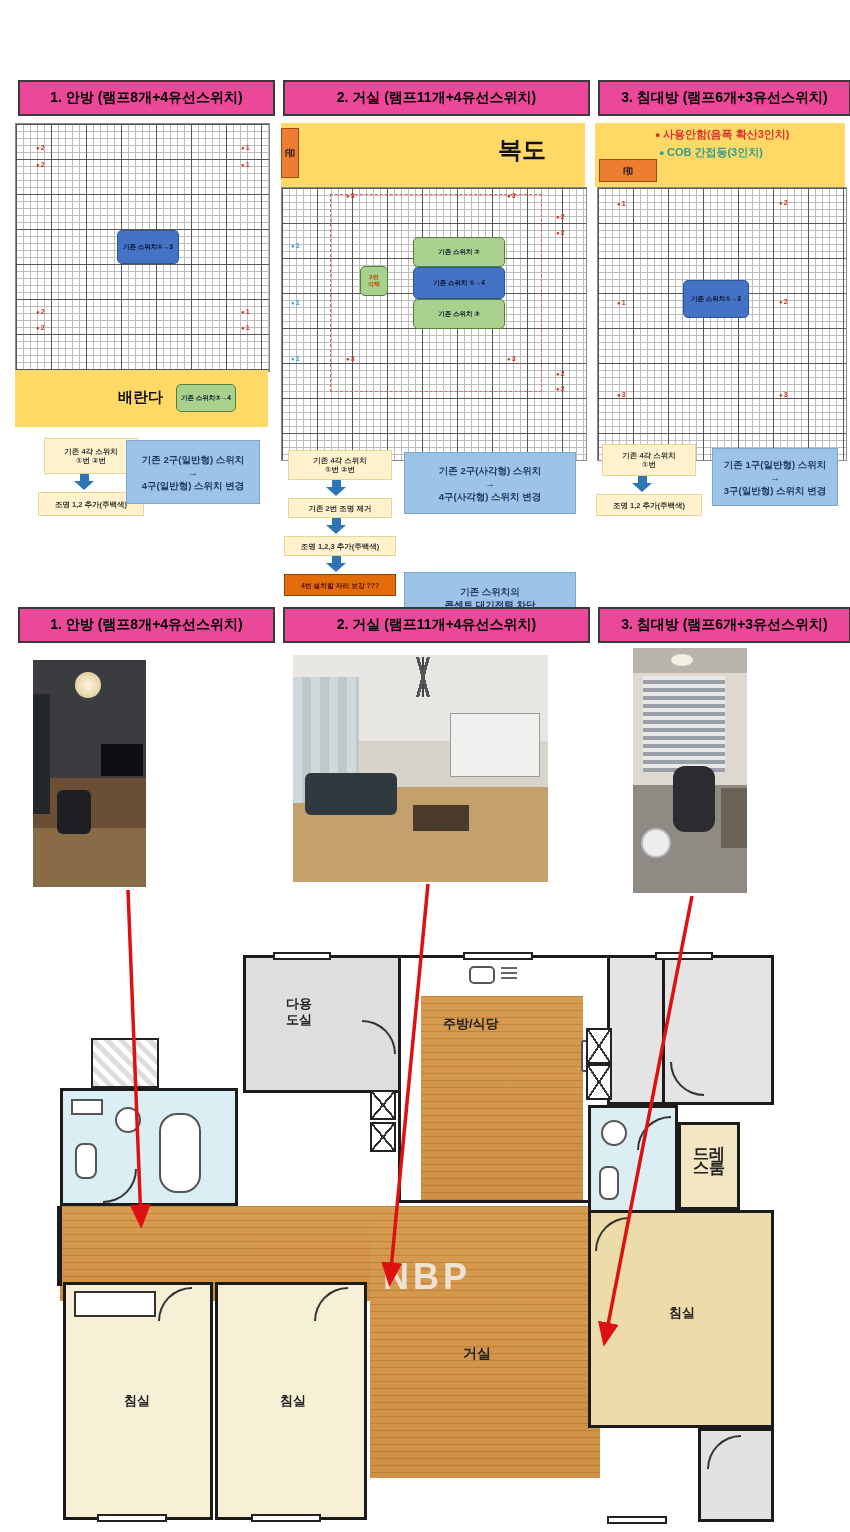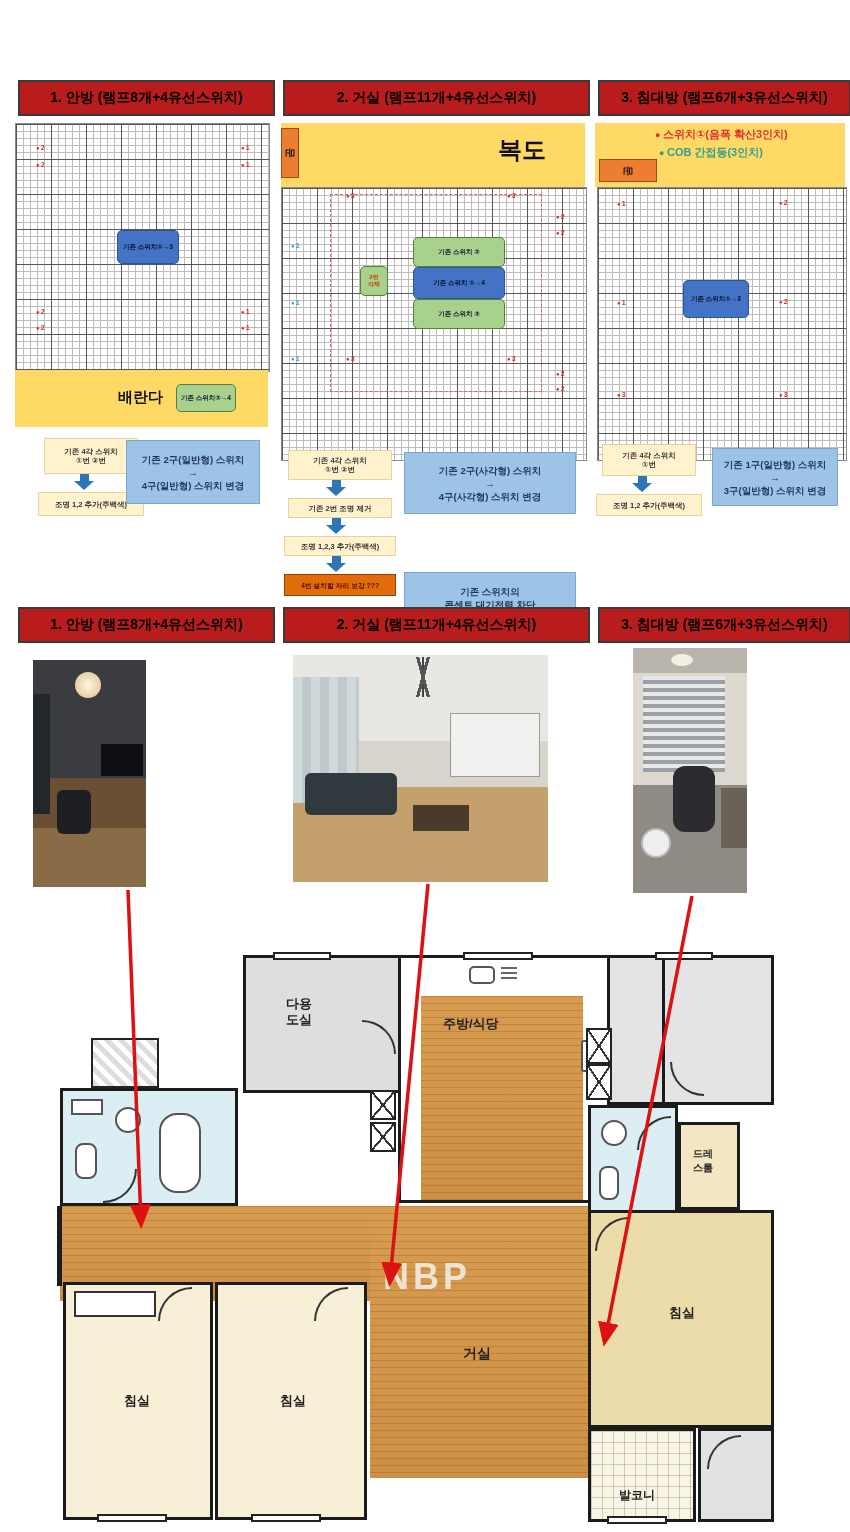--- a/index.html
+++ b/index.html
@@ -2,21 +2,21 @@
 <html><head>
 <meta charset="utf-8">
 <style>
   html,body{margin:0;padding:0;background:#fff;}
   #page{position:relative;width:850px;height:1532px;background:#fff;
         font-family:"Liberation Sans","DejaVu Sans",sans-serif;color:#111;overflow:hidden;}
   .abs{position:absolute;}
   
   #title{left:20px;top:14px;font-size:25px;font-weight:bold;letter-spacing:0.5px;color:#000;}
   
-  .hdr{height:32px;background:#b91c1c;border:2px solid #3a3a3a;display:flex;align-items:center;justify-content:center;
+  .hdr{height:32px;background:#ec4899;border:2px solid #3a3a3a;display:flex;align-items:center;justify-content:center;
        font-size:14px;font-weight:bold;color:#000;white-space:nowrap;overflow:hidden;}
   
   .grid{background:
       repeating-linear-gradient(to right, rgba(70,70,70,.85) 0 1px, transparent 1px 35px),
       repeating-linear-gradient(to bottom, rgba(70,70,70,.85) 0 1px, transparent 1px 35px),
       repeating-linear-gradient(to right, #bcbcbc 0 1px, transparent 1px 7px),
       repeating-linear-gradient(to bottom, #bcbcbc 0 1px, transparent 1px 7px),
       #fff;
       border:1px solid #8a8a8a;}
   .band{background:#ffd966;}
@@ -131,21 +131,21 @@
   <div class="abs darrow" style="left:332px;top:556px;"></div>
   <div class="abs fbox orange" style="left:284px;top:574px;width:110px;height:20px;">4번 설치할 자리 보강 ???</div>
   <div class="abs sidebox" style="left:404px;top:452px;width:170px;height:60px;">기존 2구(사각형) 스위치
 →
 4구(사각형) 스위치 변경</div>
   <div class="abs sidebox" style="left:404px;top:528px;width:170px;height:62px;margin-top:44px;">기존 스위치의
 콘센트 대기전력 차단
 사용안함.</div>
 
   <div class="abs band" style="left:595px;top:123px;width:250px;height:64px;"></div>
-  <div class="abs legend-line" style="left:655px;top:127px;color:#e03030;">스위치①(음폭 확산3인치)</div>
+  <div class="abs legend-line" style="left:655px;top:127px;color:#e03030;">사용안함(음폭 확산3인치)</div>
   <div class="abs legend-line" style="left:659px;top:145px;color:#2e9d8f;">COB 간접등(3인치)</div>
   <div class="abs doorbox" style="left:599px;top:159px;width:56px;height:21px;">
       <span class="rot">문</span>
     </div>
   <div class="abs grid" style="left:597px;top:187px;width:248px;height:272px;"></div>
   <span class="abs dot r" style="left:617px;top:200px;">1</span>
   <span class="abs dot r" style="left:779px;top:199px;">2</span>
   <span class="abs dot r" style="left:617px;top:299px;">1</span>
   <span class="abs dot r" style="left:779px;top:298px;">2</span>
   <span class="abs dot r" style="left:617px;top:391px;">3</span>
@@ -219,21 +219,21 @@
     <div class="xbox" style="left:531px;top:78px;width:26px;height:36px;"></div>
     <div class="xbox" style="left:531px;top:114px;width:26px;height:36px;"></div>
 
     <div class="room" style="left:533px;top:155px;width:90px;height:112px;background:#daeef3;">
       <div class="fixture" style="left:10px;top:12px;width:26px;height:26px;border-radius:50%;"></div>
       <div class="fixture" style="left:8px;top:58px;width:20px;height:34px;border-radius:8px;"></div>
       <div class="door" style="left:46px;top:8px;transform:rotate(90deg);"></div>
     </div>
 
     <div class="room" style="left:623px;top:172px;width:62px;height:88px;background:#f3e7c3;">
-      <div class="rlabel" style="left:12px;top:22px;font-size:10px;line-height:14px;">드레
+      <div class="rlabel" style="left:12px;top:22px;font-size:16px;line-height:14px;">드레
 스룸</div>
     </div>
 
     <div class="room" style="left:5px;top:138px;width:178px;height:118px;background:#daeef3;">
       <div class="fixture" style="left:8px;top:8px;width:32px;height:16px;"></div>
       <div class="fixture" style="left:52px;top:16px;width:26px;height:26px;border-radius:50%;"></div>
       <div class="fixture" style="left:96px;top:22px;width:42px;height:80px;border-radius:18px;"></div>
       <div class="fixture" style="left:12px;top:52px;width:22px;height:36px;border-radius:8px;"></div>
       <div class="door" style="left:40px;top:78px;transform:rotate(-90deg);"></div>
     </div>
@@ -252,25 +252,20 @@
     <div class="room" style="left:160px;top:332px;width:152px;height:238px;background:#f8f0d6;">
       <div class="door" style="left:96px;top:2px;transform:rotate(90deg);"></div>
       <div class="rlabel" style="left:62px;top:108px;">침실</div>
     </div>
 
     <div class="room" style="left:533px;top:260px;width:186px;height:218px;background:#ecdcaa;">
       <div class="door" style="left:4px;top:4px;transform:rotate(90deg);"></div>
       <div class="rlabel" style="left:78px;top:92px;">침실</div>
     </div>
 
-    <div class="room" style="left:533px;top:478px;width:108px;height:94px;background:
-      repeating-linear-gradient(to right,rgba(160,150,120,.45) 0 1px,transparent 1px 11px),
-      repeating-linear-gradient(to bottom,rgba(160,150,120,.45) 0 1px,transparent 1px 11px),#f8f4e6;">
-      <div class="rlabel" style="left:28px;top:56px;font-size:12px;">발코니</div>
-    </div>
 
     <div class="room" style="left:643px;top:478px;width:76px;height:94px;background:#e2e2e2;">
       <div class="door" style="left:6px;top:4px;transform:rotate(90deg);"></div>
     </div>
 
     <div class="win" style="left:218px;top:2px;width:58px;"></div>
     <div class="win" style="left:408px;top:2px;width:70px;"></div>
     <div class="win" style="left:600px;top:2px;width:58px;"></div>
     <div class="win" style="left:42px;top:564px;width:70px;"></div>
     <div class="win" style="left:196px;top:564px;width:70px;"></div>

